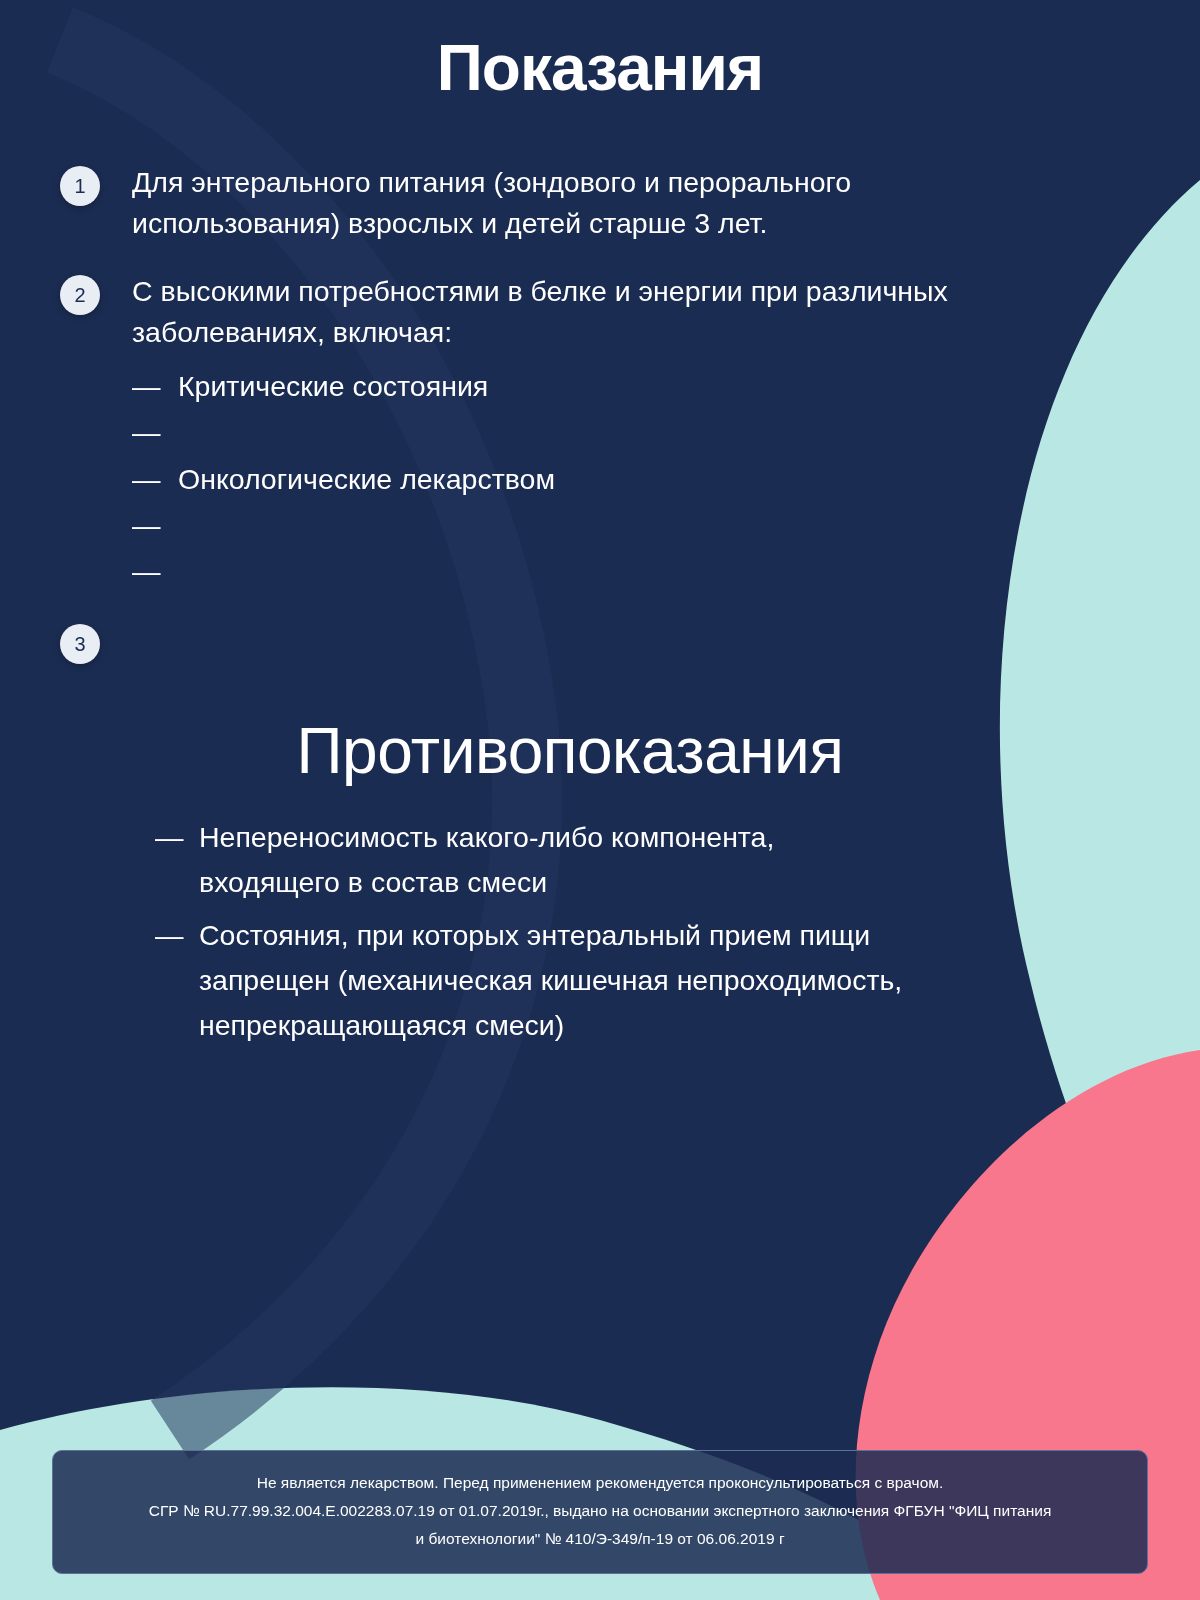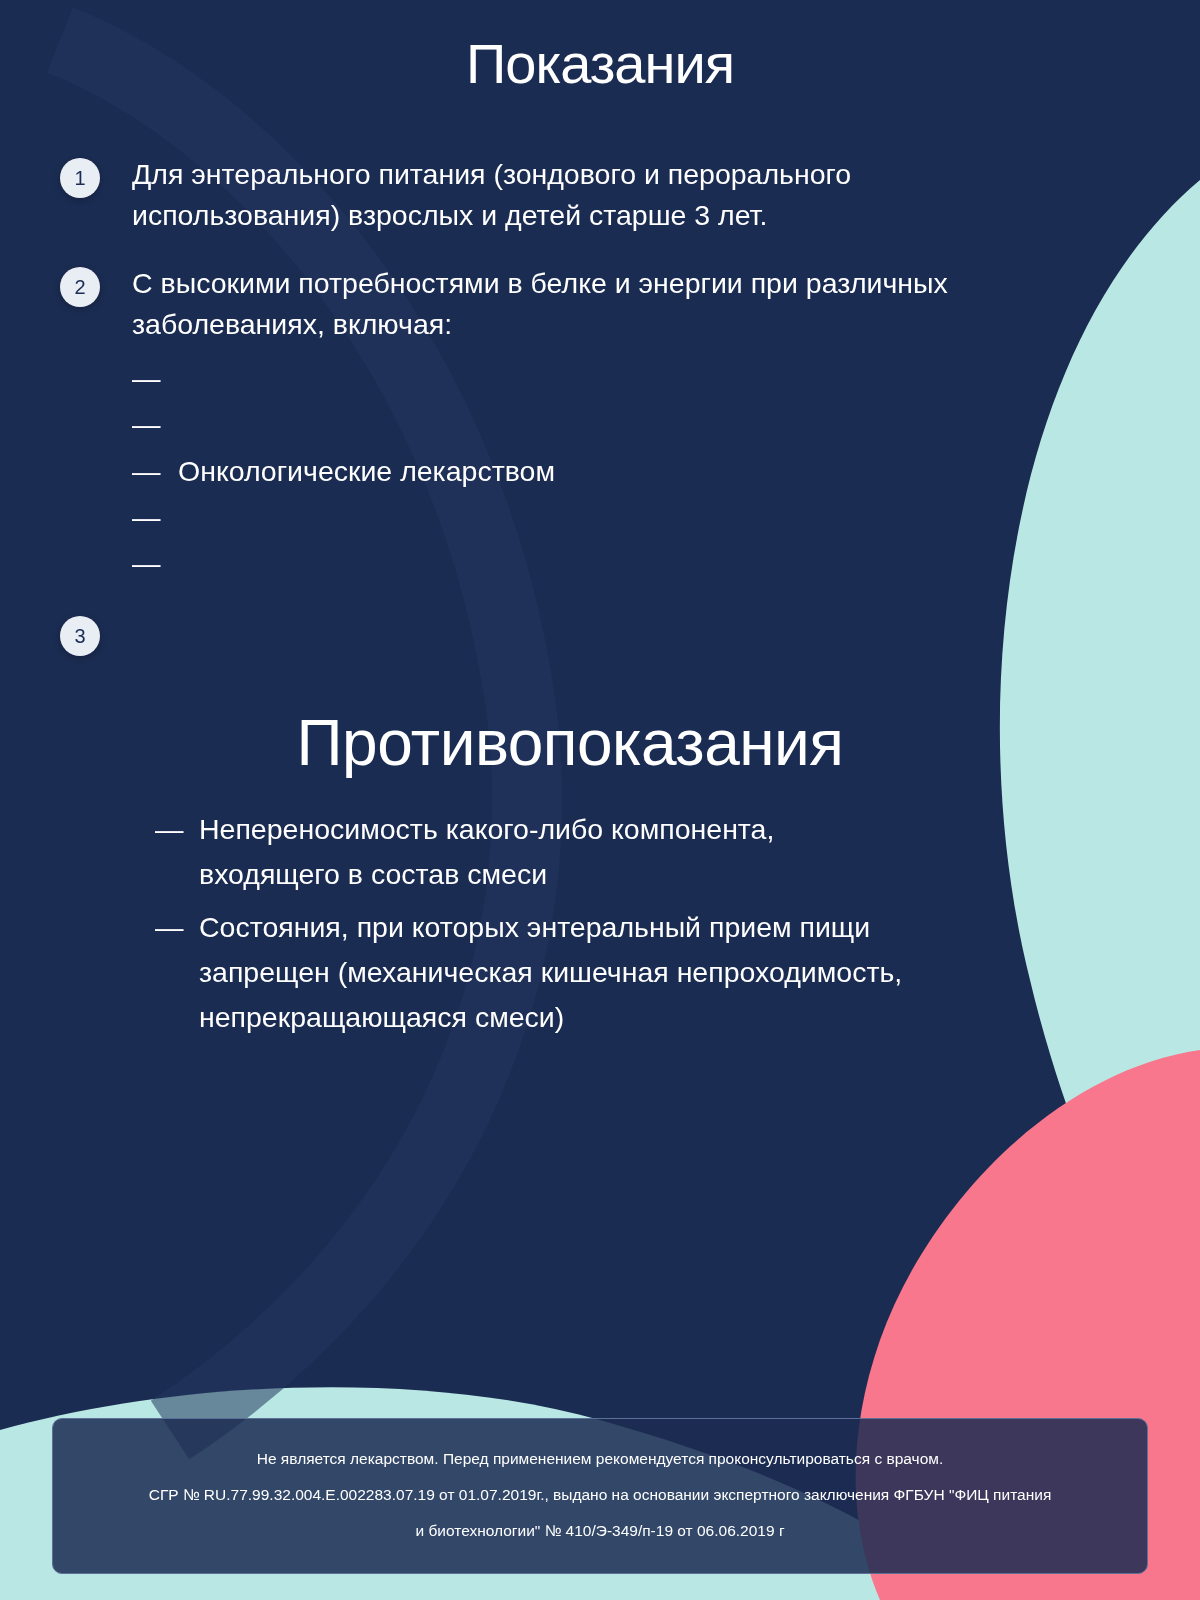--- a/index.html
+++ b/index.html
@@ -26,22 +26,22 @@
   }
 
   
   .content {
     position: relative;
     z-index: 2;
   }
 
   .page-title {
     text-align: center;
-    font-size: 56px;
-    font-weight: 400;
+    font-size: 64px;
+    font-weight: 700;
     letter-spacing: -1px;
     margin: 36px 0 0 0;
     line-height: 1.0;
     color: #ffffff;
   }
 
   .numbered-list {
     margin: 62px 0 0 0;
     padding: 0;
     list-style: none;
@@ -133,21 +133,21 @@
     bottom: 26px;
     border: 1px solid #5d7097;
     border-radius: 10px;
     background: rgba(27, 44, 82, 0.85);
     padding: 16px 24px 18px 24px;
     text-align: center;
     font-size: 15.5px;
     line-height: 1.55;
     z-index: 3;
   }
-  .disclaimer p { margin: 12px; text-align: center; }
+  .disclaimer p { margin: 4px; text-align: center; }
 </style>
 </head>
 <body>
 
 <svg id="bg-layer" viewBox="0 0 1200 1600" preserveAspectRatio="none">
   <rect x="0" y="0" width="1200" height="1600" fill="#1b2c52"></rect>
 
   <path d="M1200,180 C1010,340 960,700 1030,980 C1080,1190 1170,1330 1200,1400 Z" fill="#b9e8e4"></path>
 
   <path d="M0,1430 C180,1380 420,1370 600,1420 C760,1465 880,1520 980,1600 L0,1600 Z" fill="#b9e8e4"></path>
@@ -170,20 +170,21 @@
       <div class="num-text">Для энтерального питания (зондового и перорального использования) взрослых и детей старше 3 лет.</div>
     </li>
 
     <li class="num-item">
       <span class="num-badge">2</span>
       <div class="num-text">
         <div>С высокими потребностями в белке и энергии при различных заболеваниях, включая:</div>
         <ul class="sub-list">
           <li class="sub-item">
             <span class="dash">—</span>
+            <span>Критические состояния</span>
           </li>
           <li class="sub-item">
             <span class="dash">—</span>
           </li>
           <li class="sub-item">
             <span class="dash">—</span>
             <span>Онкологические лекарством</span>
           </li>
           <li class="sub-item">
             <span class="dash">—</span>

